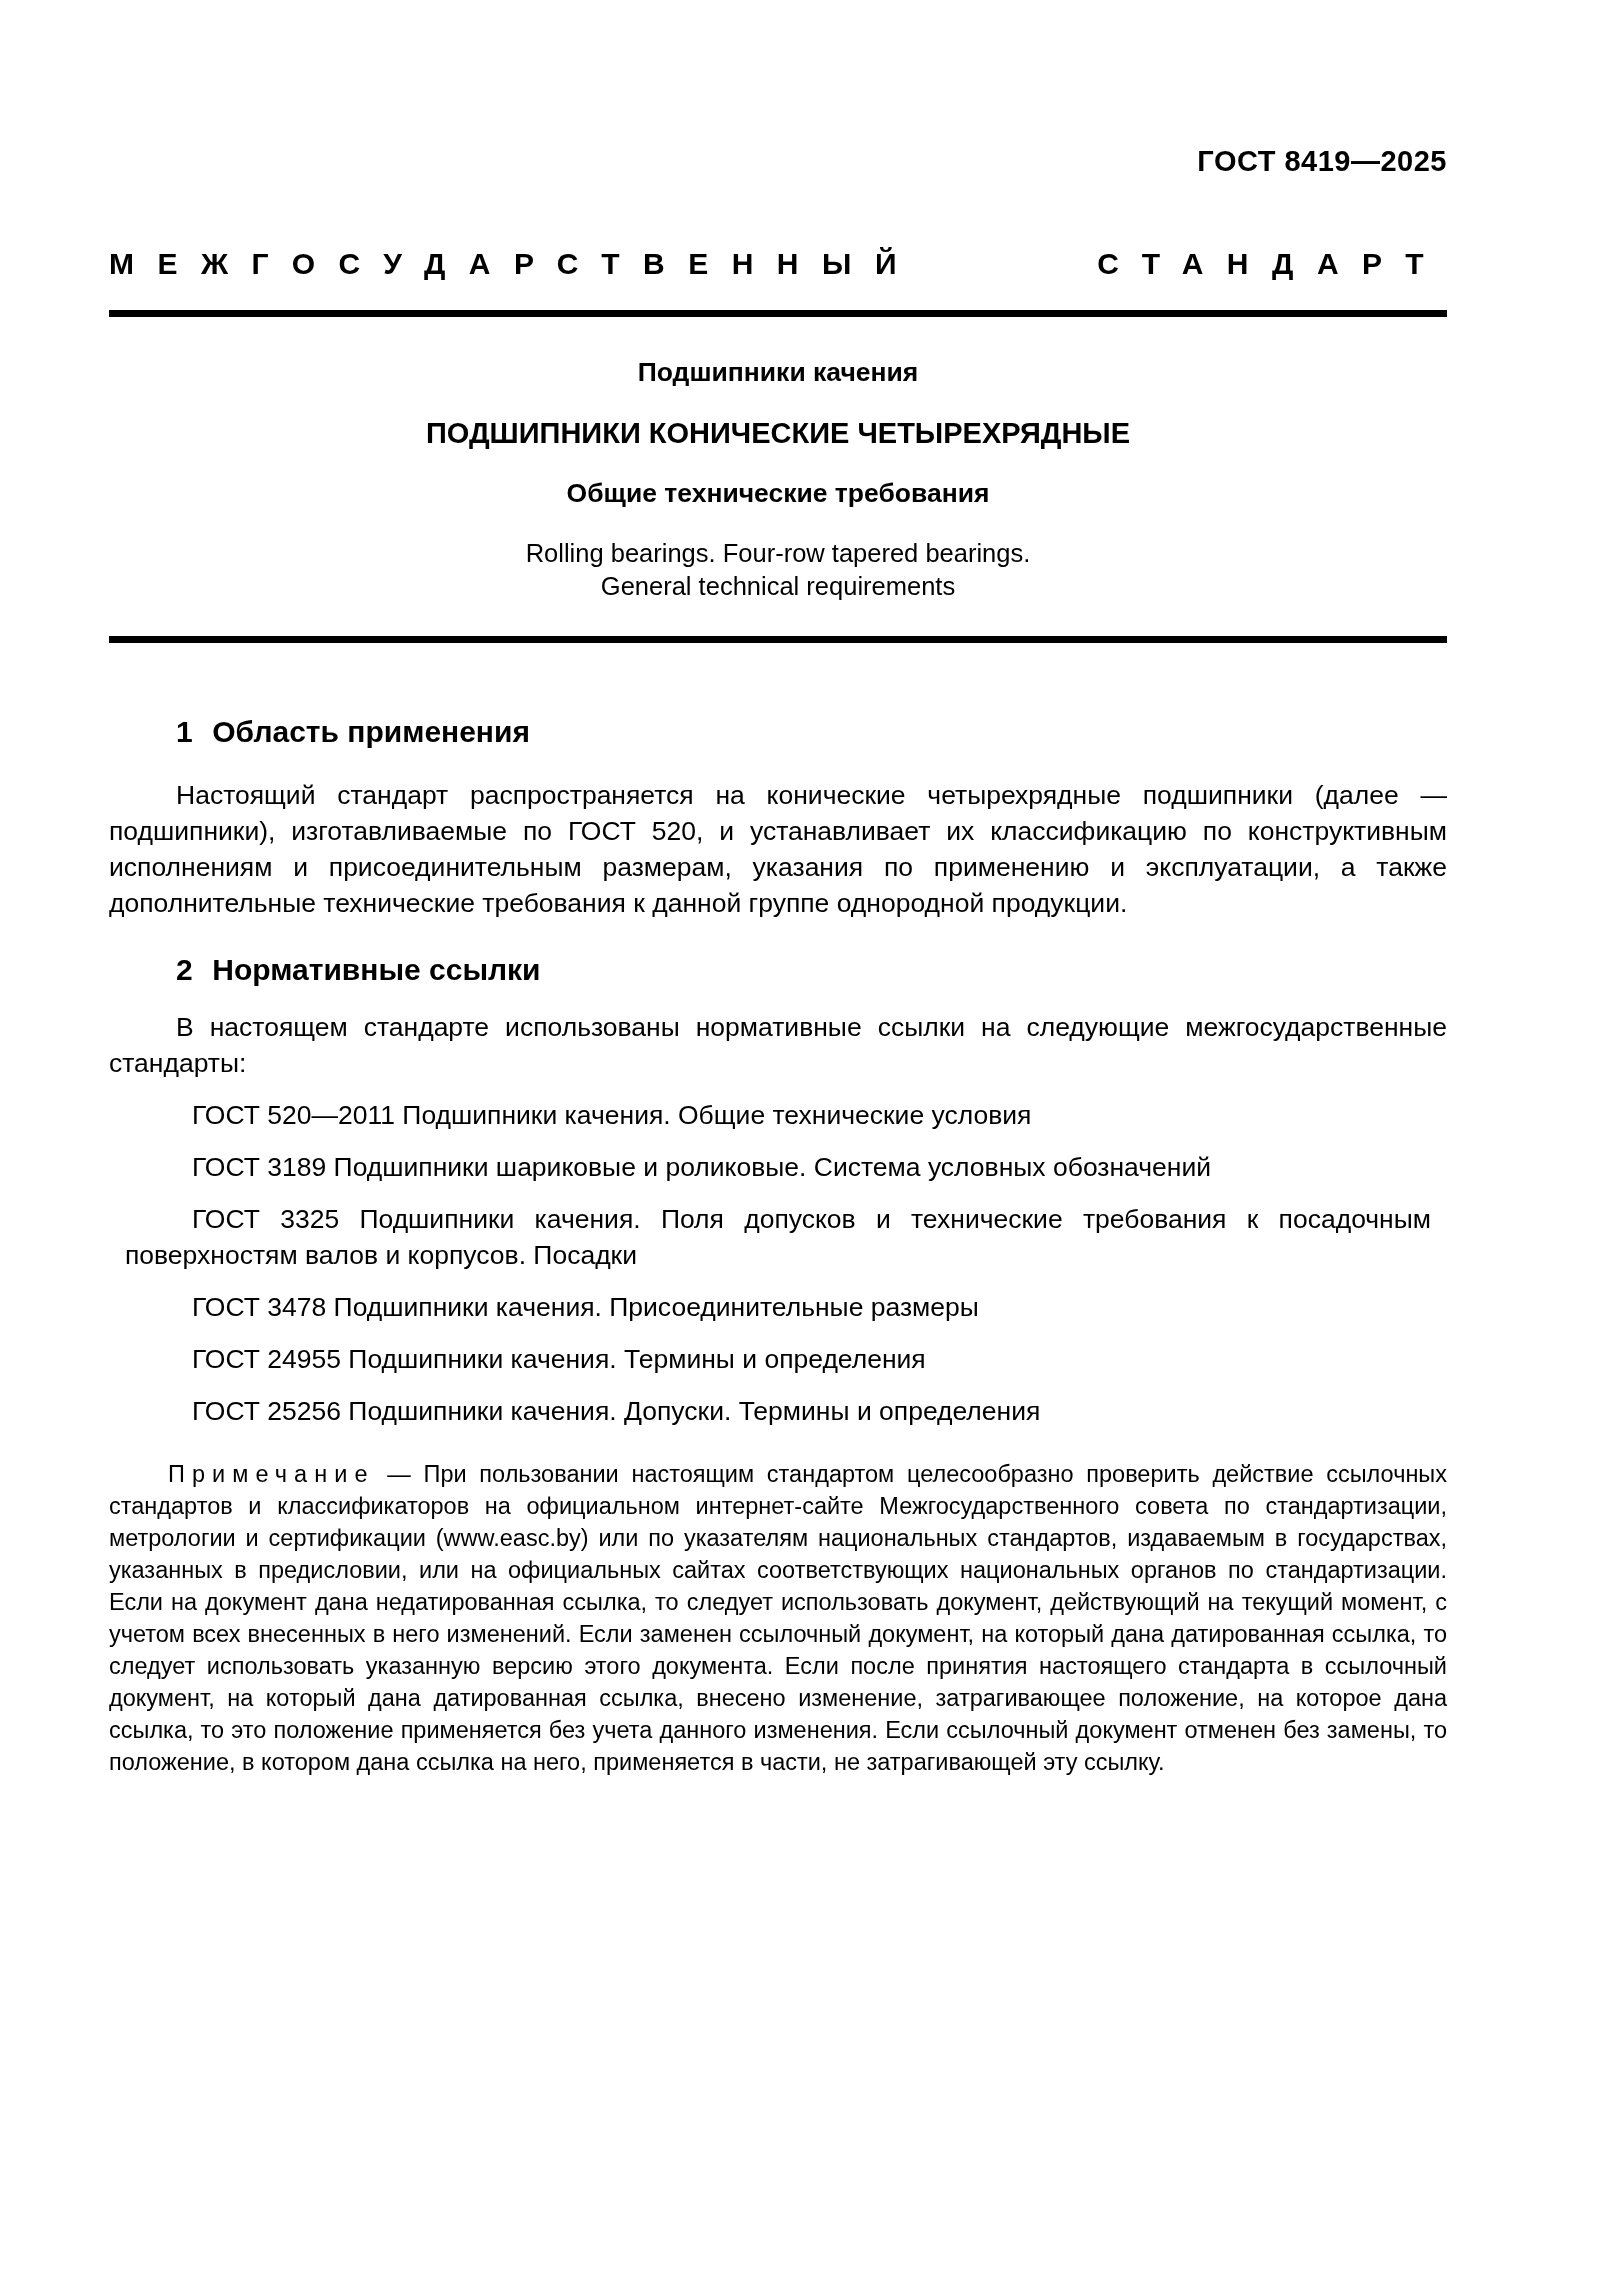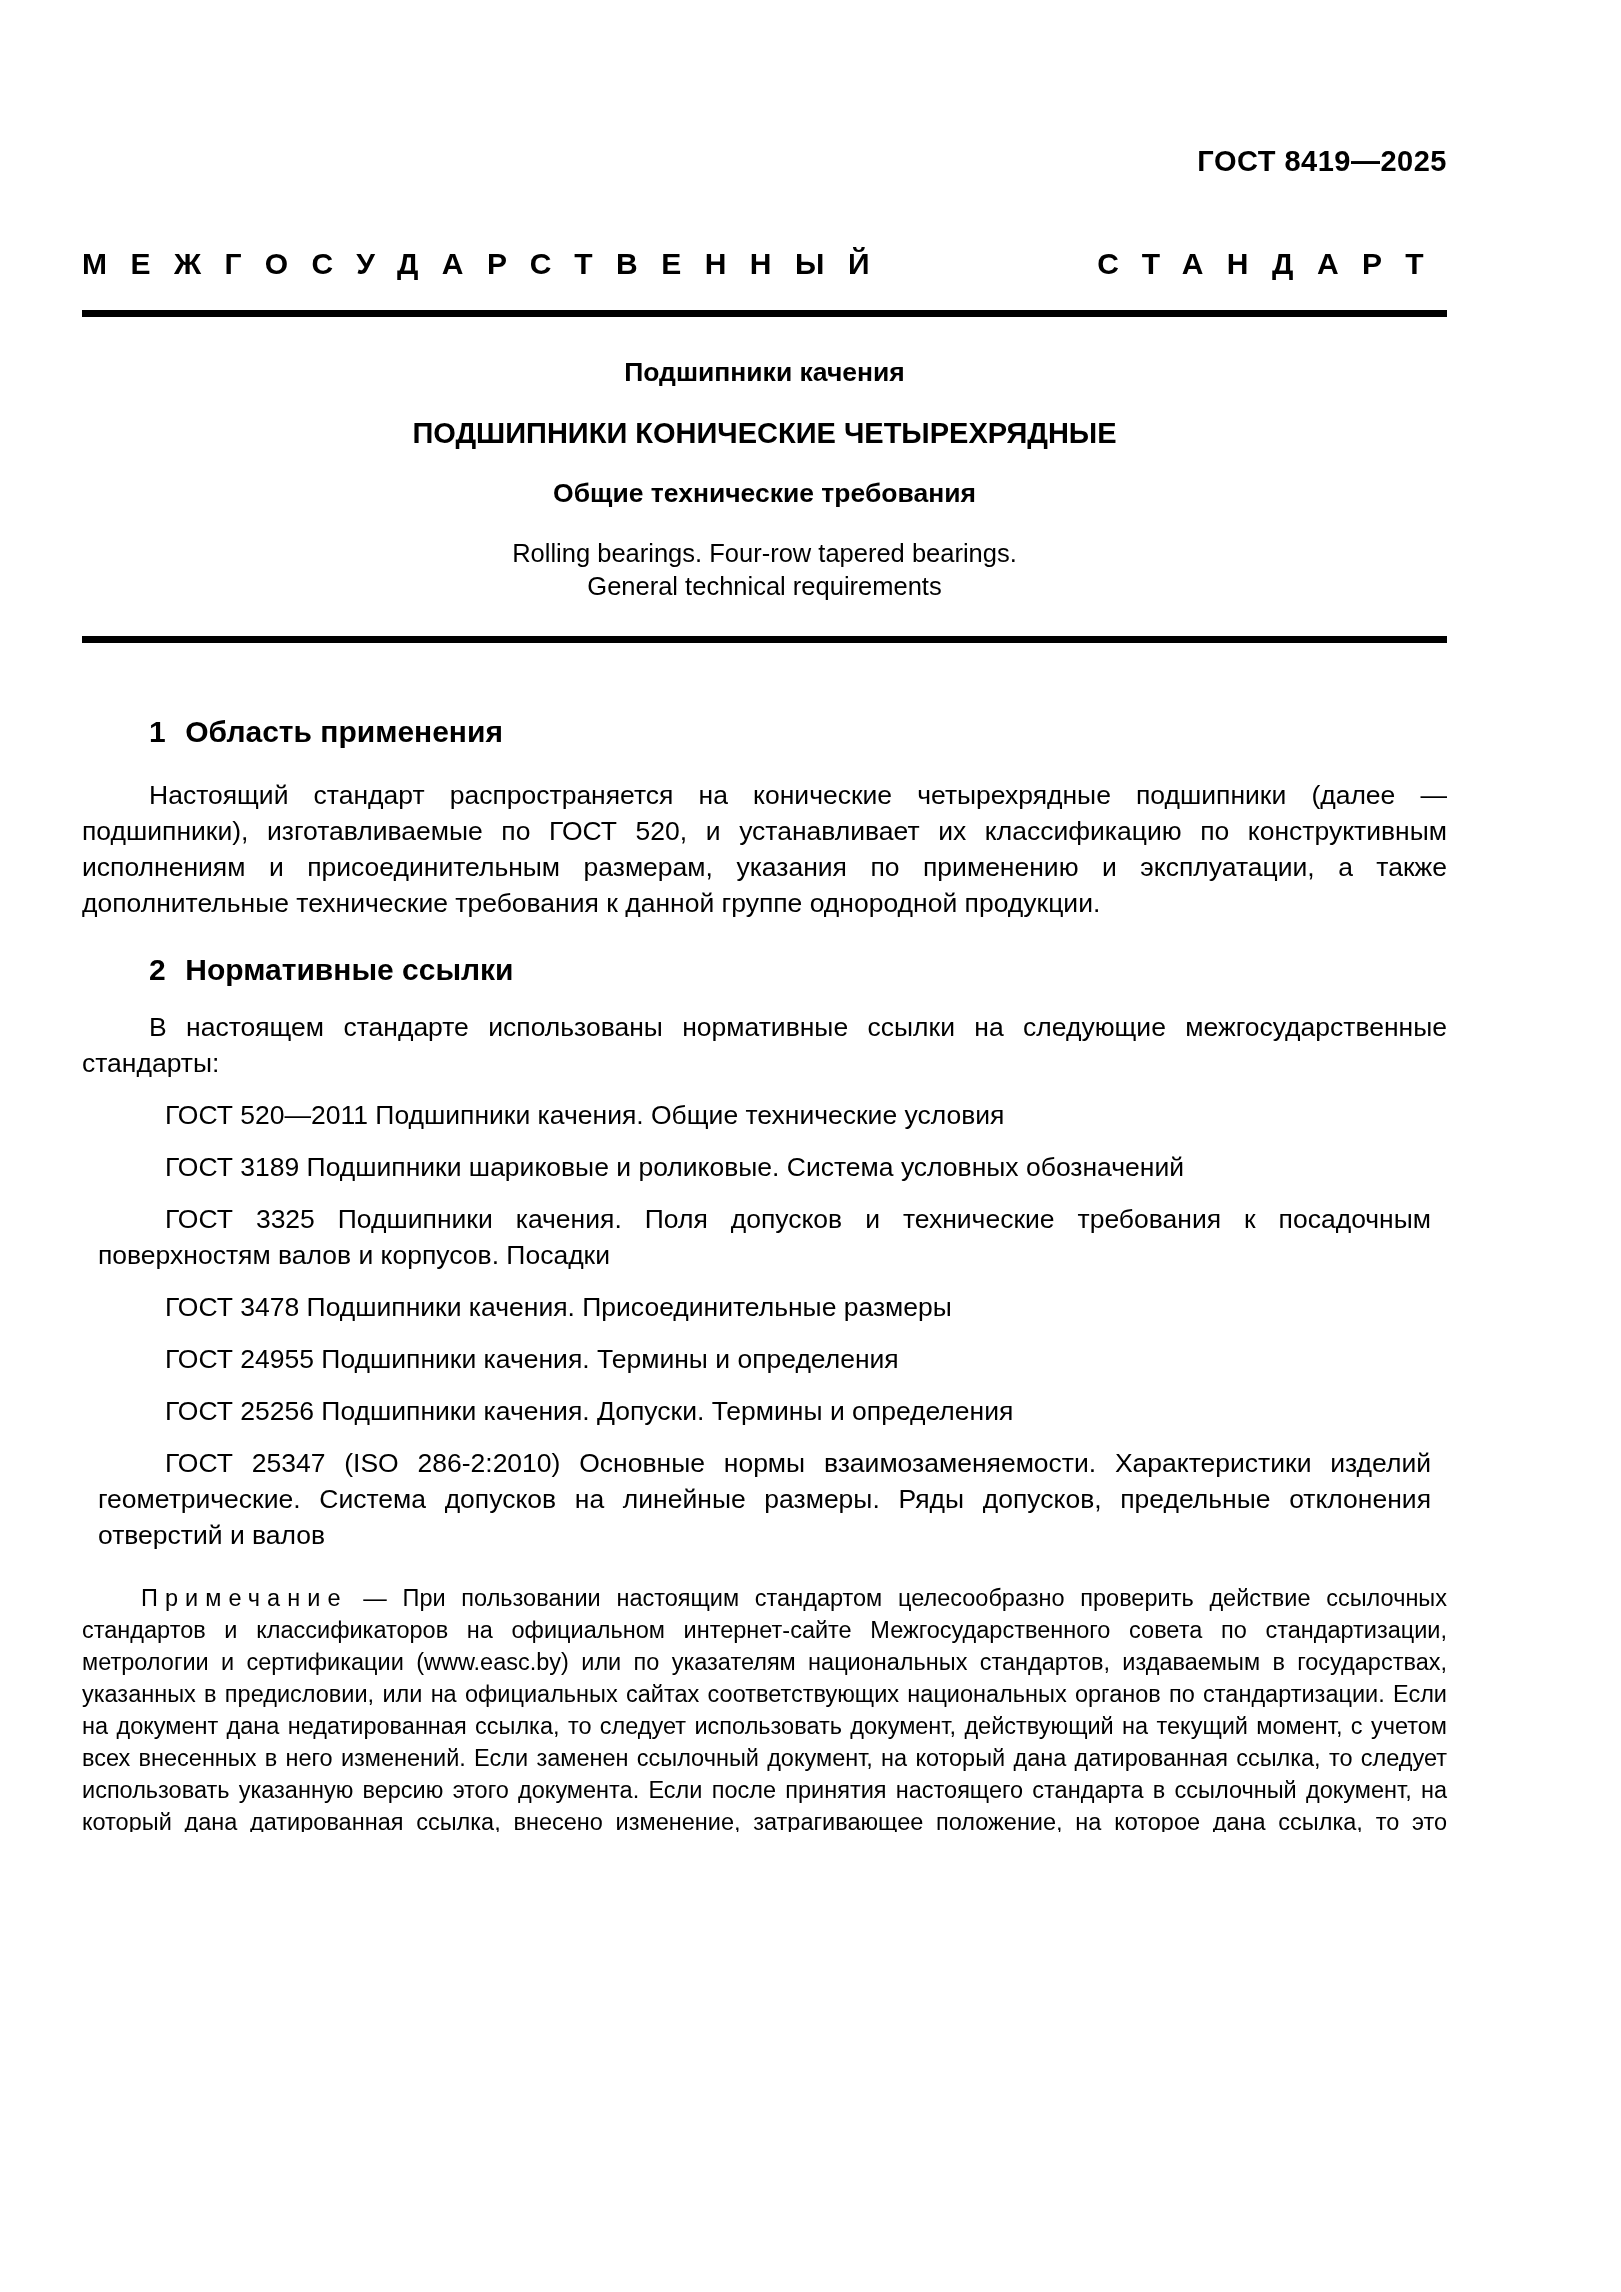--- a/index.html
+++ b/index.html
@@ -5,21 +5,21 @@
   * { box-sizing: border-box; }
   html, body { margin: 0; padding: 0; background: #ffffff; }
   .page {
     position: relative;
     width: 1621px;
     height: 1832px;
     background: #ffffff;
     color: #000000;
     font-family: "Liberation Sans", sans-serif;
     overflow: hidden;
-    padding-left: 82px;
+    padding-left: 109px;
     padding-right: 174px;
   }
   .doc-code {
     margin-top: 145px;
     text-align: right;
     font-size: 29px;
     font-weight: bold;
     letter-spacing: 0.5px;
   }
   .banner {
@@ -154,21 +154,20 @@
   <h2 class="section-heading section-heading-2"><span>2</span><span class="hsep"></span><span>Нормативные ссылки</span></h2>
 
   <p class="body-par body-par-tight">В настоящем стандарте использованы нормативные ссылки на следующие межгосударственные стандарты:</p>
 
   <p class="ref-par">ГОСТ 520—2011  Подшипники качения. Общие технические условия</p>
   <p class="ref-par">ГОСТ 3189  Подшипники шариковые и роликовые. Система условных обозначений</p>
   <p class="ref-par">ГОСТ 3325  Подшипники качения. Поля допусков и технические требования к посадочным поверхностям валов и корпусов. Посадки</p>
   <p class="ref-par">ГОСТ 3478  Подшипники качения. Присоединительные размеры</p>
   <p class="ref-par">ГОСТ 24955  Подшипники качения. Термины и определения</p>
   <p class="ref-par">ГОСТ 25256  Подшипники качения. Допуски. Термины и определения</p>
-  <p class="ref-par">ГОСТ 25347 (ISO 286-2:2010)  Основные нормы взаимозаменяемости. Характеристики изделий геометрические. Система допусков на линейные размеры. Ряды допусков, предельные отклонения отверстий и валов</p>
 
   <p class="note-block"><span class="note-label">Примечание</span> <span>— При пользовании настоящим стандартом целесообразно проверить действие ссылочных стандартов и классификаторов на официальном интернет-сайте Межгосударственного совета по стандартизации, метрологии и сертификации (www.easc.by) или по указателям национальных стандартов, издаваемым в государствах, указанных в предисловии, или на официальных сайтах соответствующих национальных органов по стандартизации. Если на документ дана недатированная ссылка, то следует использовать документ, действующий на текущий момент, с учетом всех внесенных в него изменений. Если заменен ссылочный документ, на который дана датированная ссылка, то следует использовать указанную версию этого документа. Если после принятия настоящего стандарта в ссылочный документ, на который дана датированная ссылка, внесено изменение, затрагивающее положение, на которое дана ссылка, то это положение применяется без учета данного изменения. Если ссылочный документ отменен без замены, то положение, в котором дана ссылка на него, применяется в части, не затрагивающей эту ссылку.</span></p>
 
   <div class="footer-rule"></div>
   <div class="edition-label">Издание официальное</div>
   <div class="page-number">1</div>
 
 </div>
 
 

